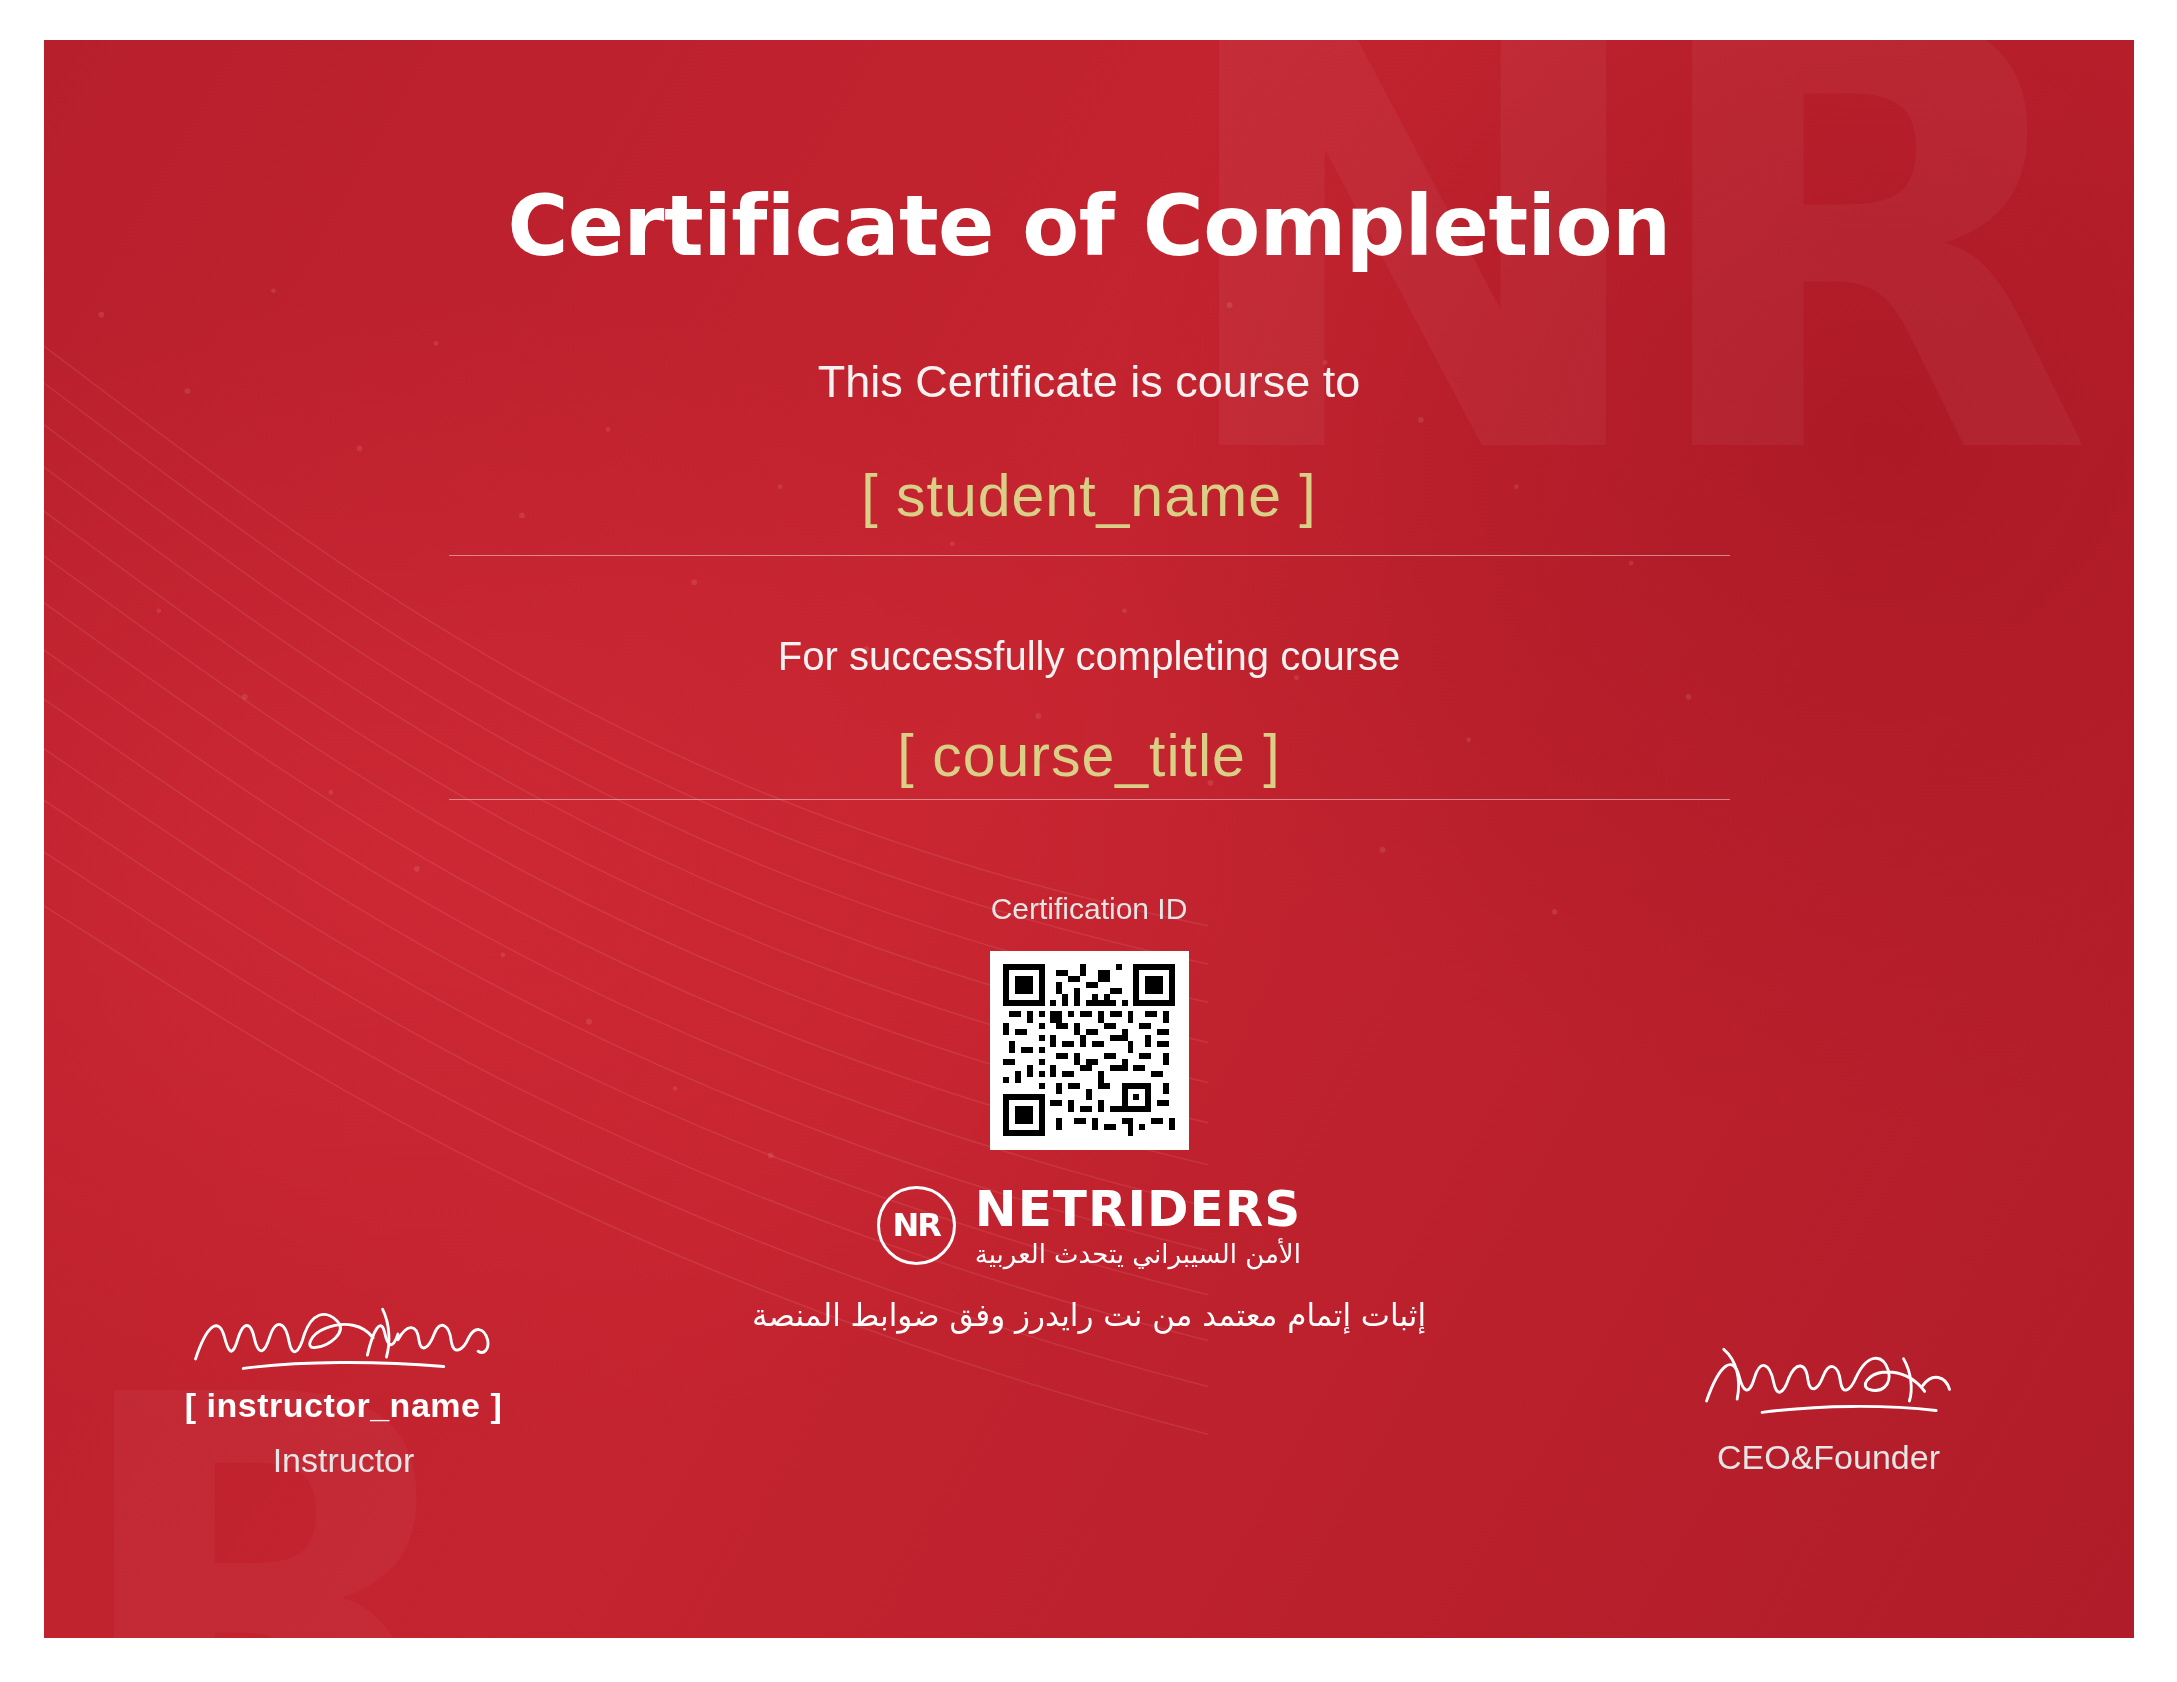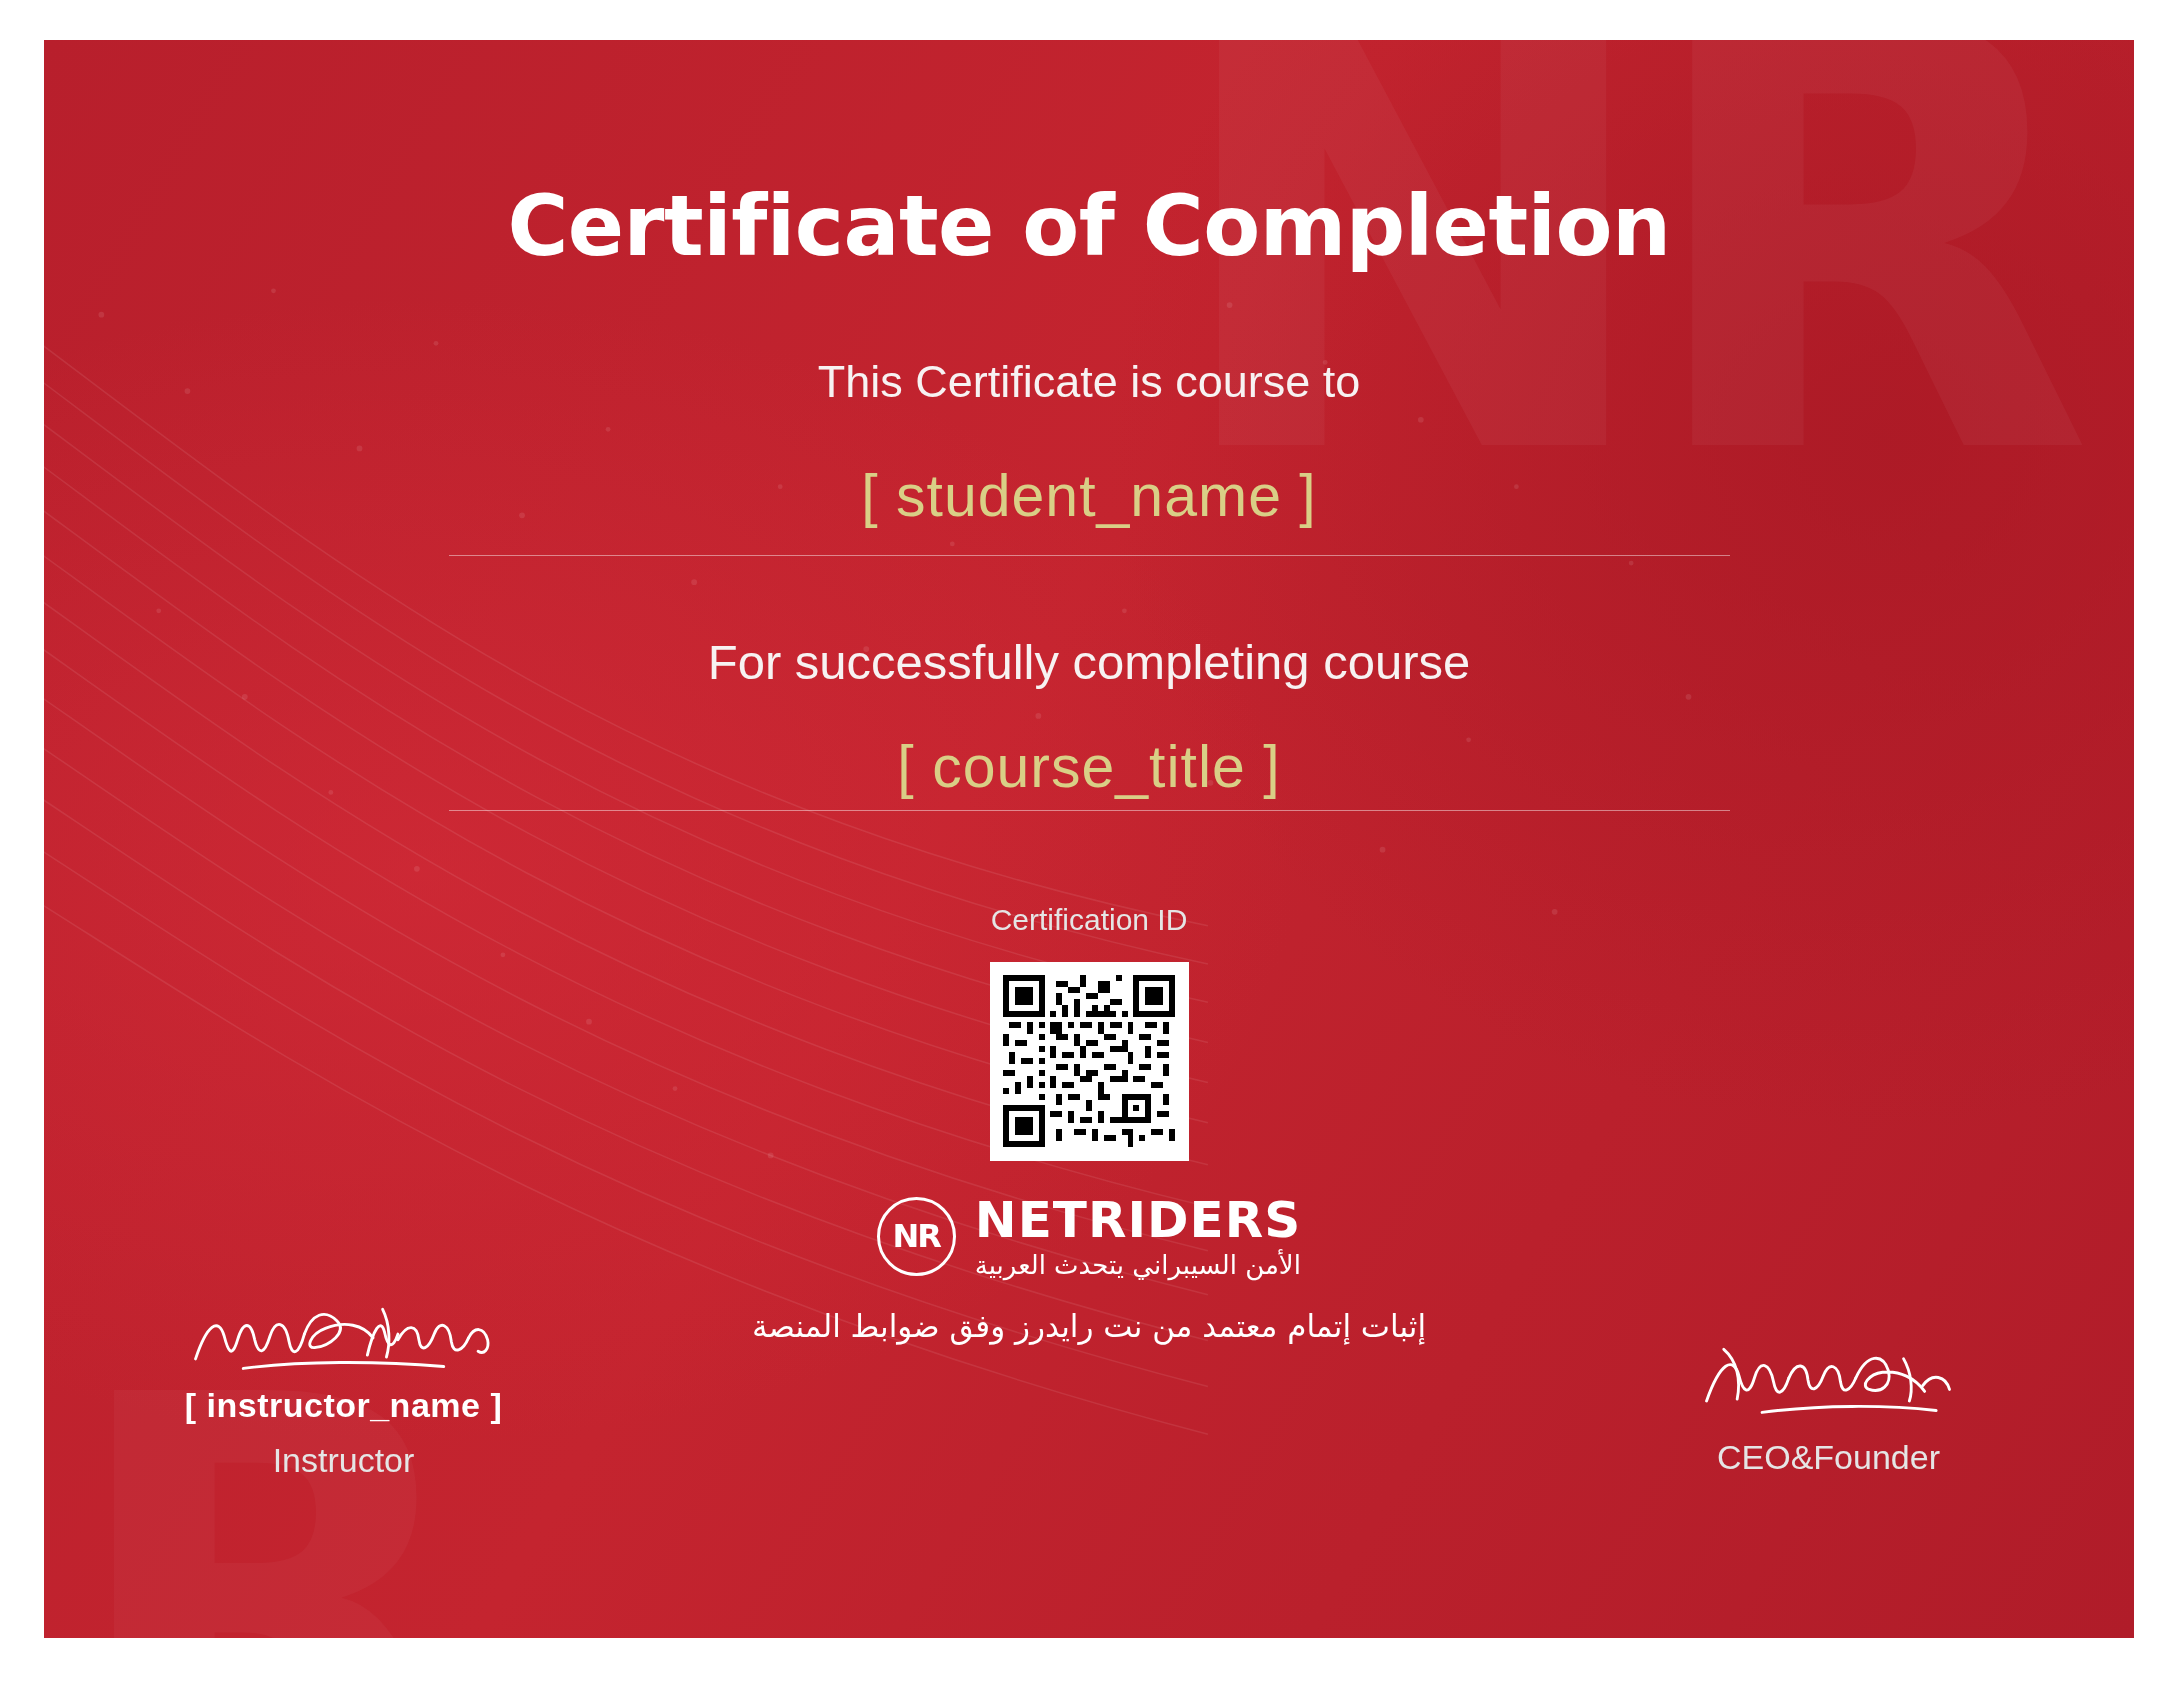--- a/index.html
+++ b/index.html
@@ -122,21 +122,21 @@
   }
   .field-value {
     font-size: 59px;
     font-weight: 500;
     color: #d9cf86;
     letter-spacing: 1px;
   }
 
   .line2-label {
     margin-top: 78px;
-    font-size: 49px;
+    font-size: 40px;
     color: #f7f2f2;
   }
 
   .field-block2 {
     margin-top: 43px;
     width: 1281px;
     border-bottom: 1.9px solid rgba(255,255,255,0.45);
     padding-bottom: 9px;
   }
 

